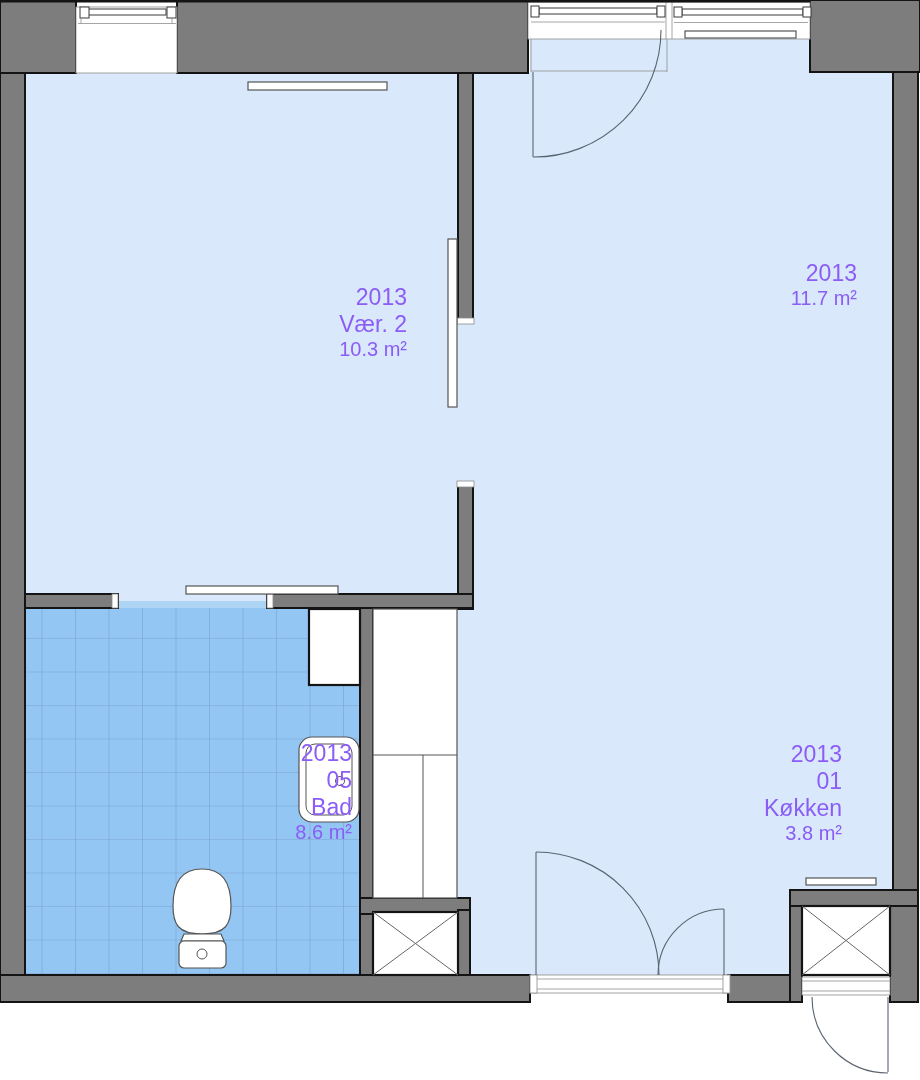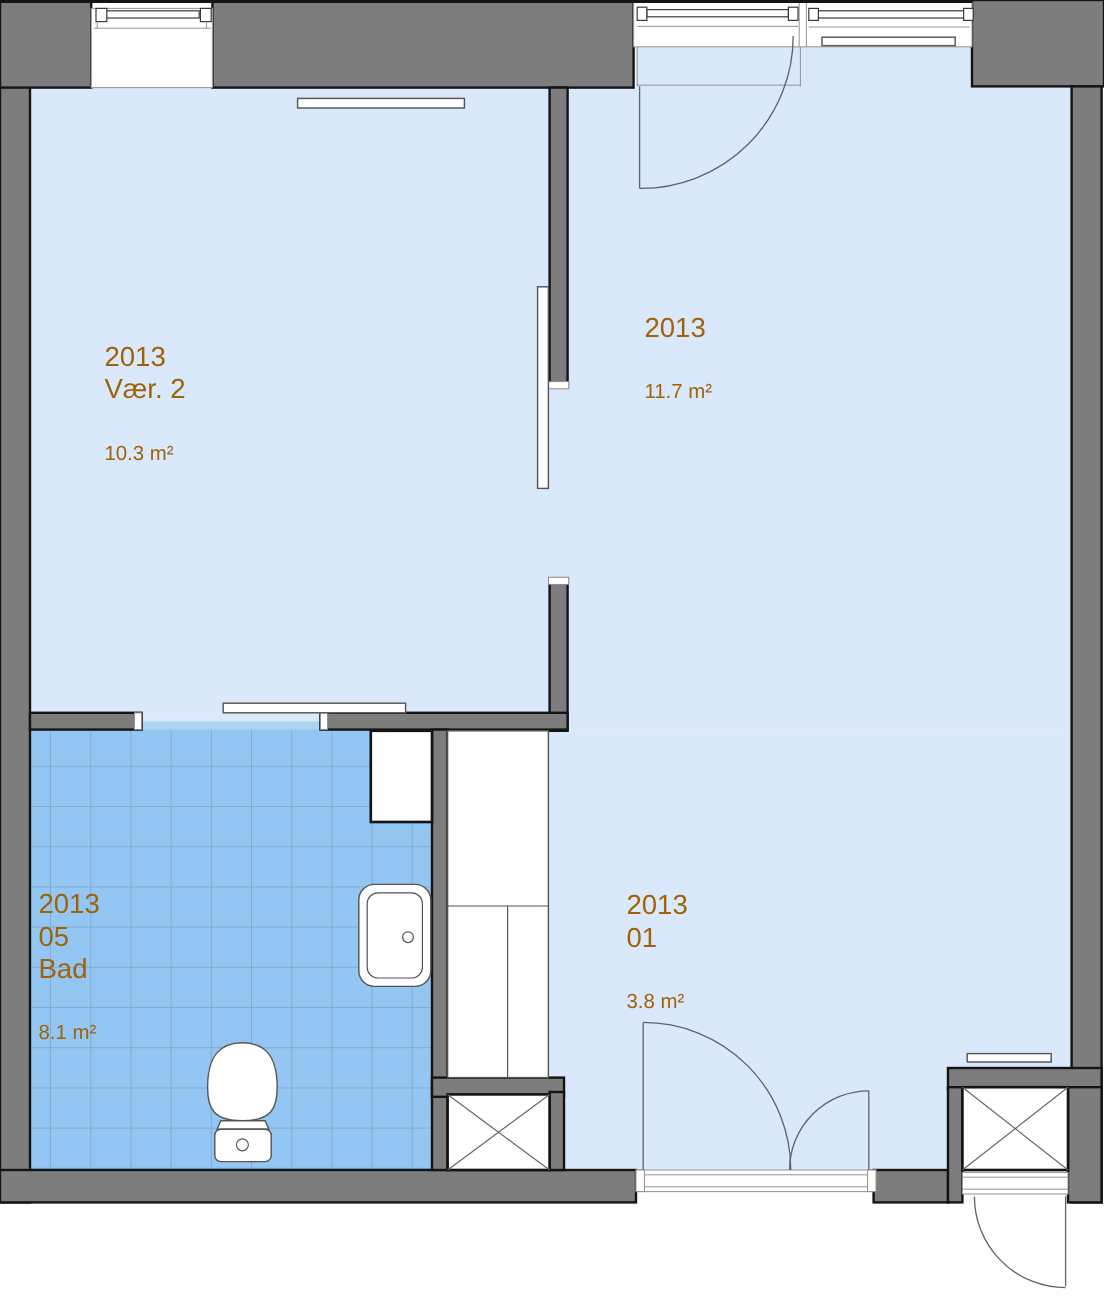--- a/index.html
+++ b/index.html
@@ -17,23 +17,23 @@
   .cap{fill:#fff;stroke:#8a8a8a;stroke-width:0.8;}
   .niche{fill:#fff;stroke:#999;stroke-width:0.9;}
   .glaze{fill:#fff;stroke:#3a3a3a;stroke-width:1;}
   .fx{fill:#fff;stroke:var(--fixture-stroke);stroke-width:1.2;}
   .fx-dark{fill:#fff;stroke:var(--outline);stroke-width:2.2;}
   .ln{stroke:var(--fixture-stroke);stroke-width:1;fill:none;}
   .ln-thin{stroke:#8f8f8f;stroke-width:0.8;fill:none;}
   .arc{stroke:var(--swing-stroke);stroke-width:1.1;fill:none;}
   .xline{stroke:#666;stroke-width:1;fill:none;}
   .edge{stroke:var(--outline);stroke-width:2.5;fill:none;}
-  .room-label{position:absolute;width:320px;transform:translateX(-50%);text-align:left;
-              color:#a16207;font-size:23px;line-height:27px;}
-  .room-label .area{font-size:17px;line-height:23px;margin-top:28px;}
+  .room-label{position:absolute;width:320px;transform:translateX(-50%);text-align:right;
+              color:#8b5cf6;font-size:23px;line-height:27px;}
+  .room-label .area{font-size:20px;line-height:23px;}
 </style>
 </head>
 <body>
 
 <div id="stage">
   <svg id="plan-svg" width="920" height="1080" viewBox="0 0 920 1080">
     <defs>
       <pattern id="tiles" x="9" y="2.5" width="33.5" height="33.5" patternUnits="userSpaceOnUse">
         <rect width="33.5" height="33.5" style="fill:var(--tile)"></rect>
         <path d="M33.5 0 V33.5 H0" style="stroke:var(--tile-grid);stroke-width:1.2;fill:none"></path>
@@ -163,20 +163,21 @@
     <div class="area">10.3 m²</div>
   </div>
   <div class="room-label" style="left:697px;top:260px;">
     <div>2013</div>
     <div class="area">11.7 m²</div>
   </div>
   <div class="room-label" style="left:192px;top:740px;">
     <div>2013</div>
     <div>05</div>
     <div>Bad</div>
-    <div class="area">8.1 m²</div>
+    <div class="area">8.6 m²</div>
   </div>
   <div class="room-label" style="left:682px;top:741px;">
     <div>2013</div>
     <div>01</div>
+    <div>Køkken</div>
     <div class="area">3.8 m²</div>
   </div>
 </div>
 
 </body></html>

